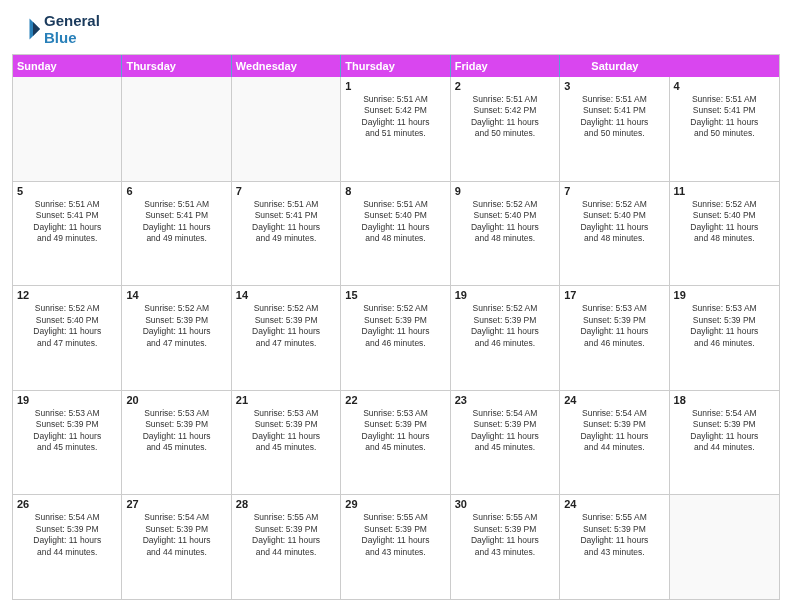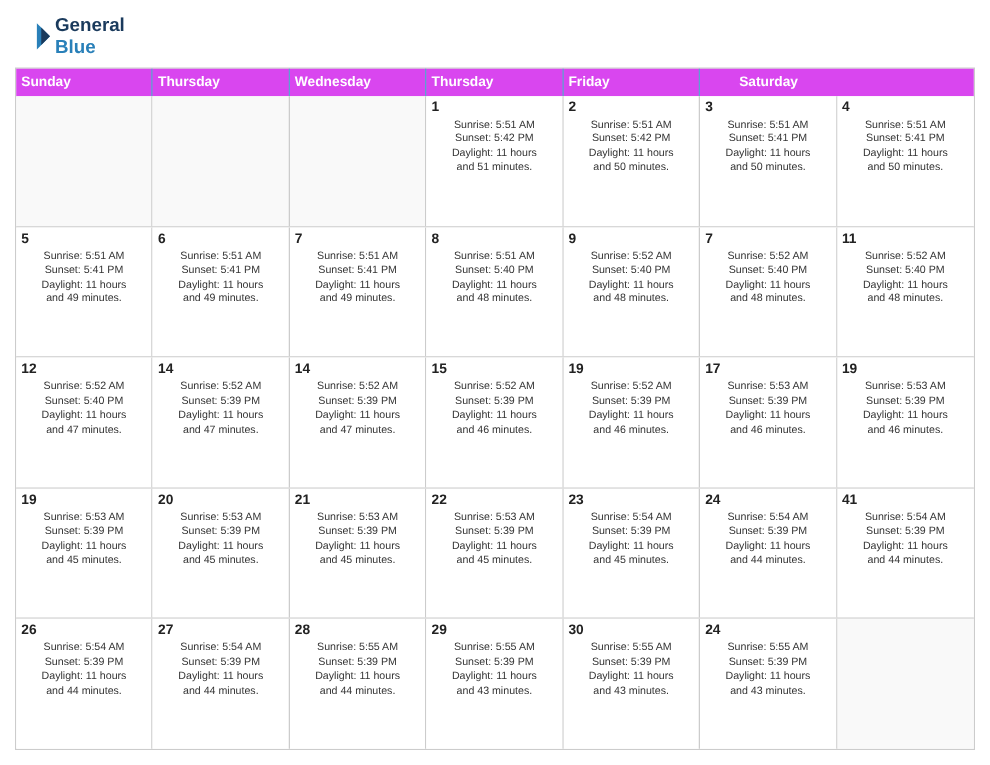--- a/index.html
+++ b/index.html
@@ -305,21 +305,21 @@
 and 45 minutes.</div>
           </div>
           <div class="cal-cell">
             <div class="day-num">24</div>
             <div class="cell-text" style="white-space: pre-line;">Sunrise: 5:54 AM
 Sunset: 5:39 PM
 Daylight: 11 hours
 and 44 minutes.</div>
           </div>
           <div class="cal-cell">
-            <div class="day-num">41</div>
+            <div class="day-num">18</div>
             <div class="cell-text" style="white-space: pre-line;">Sunrise: 5:54 AM
 Sunset: 5:39 PM
 Daylight: 11 hours
 and 44 minutes.</div>
           </div>
         </div>
         <div class="cal-week">
           <div class="cal-cell">
             <div class="day-num">26</div>
             <div class="cell-text" style="white-space: pre-line;">Sunrise: 5:54 AM

